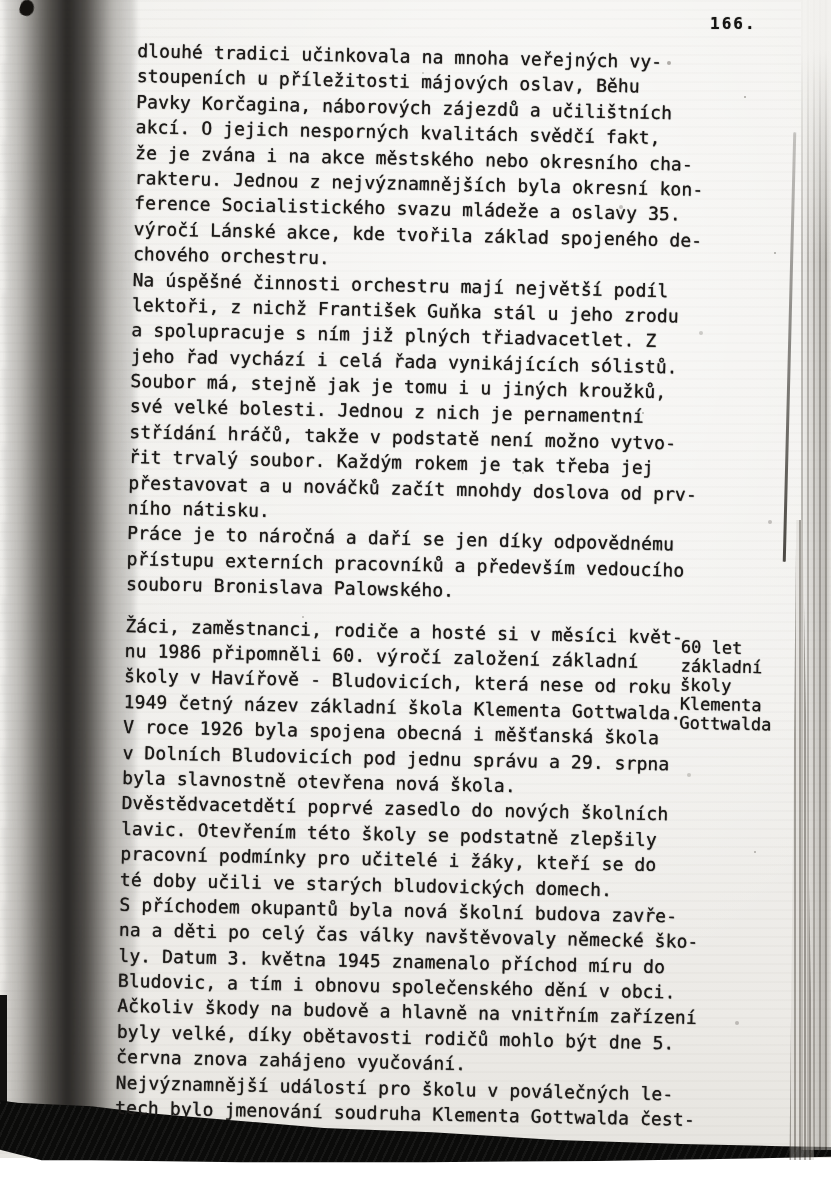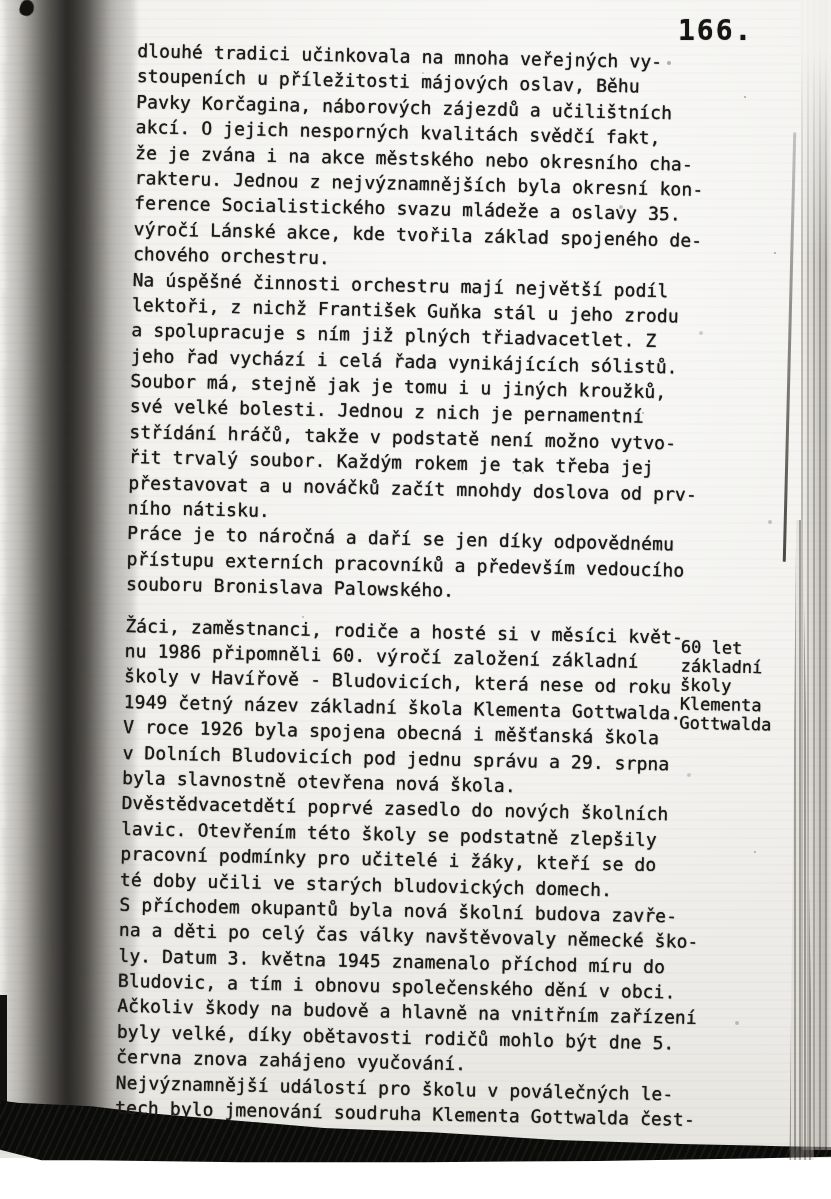--- a/index.html
+++ b/index.html
@@ -99,22 +99,22 @@
       302px 616px 0 0 rgba(90,85,78,0.4),
       688px 774px 0 1px rgba(110,105,98,0.3),
       754px 851px 0 0 rgba(90,85,78,0.45),
       640px 932px 0 1px rgba(100,95,88,0.3),
       422px 72px 0 0 rgba(110,105,98,0.35),
       522px 472px 0 0 rgba(110,105,98,0.35),
       736px 1022px 0 1px rgba(100,95,88,0.35);
   }
   
   .page-number {
-    position:absolute; left:678px; top:14px;
-    font-size:28px; font-weight:bold; letter-spacing:2px;
+    position:absolute; left:710px; top:14px;
+    font-size:16px; font-weight:bold; letter-spacing:2px;
     color:#161513; text-shadow:0 0 1px rgba(22,21,19,0.7);
   }
   
   .text-layer {
     position:absolute; left:126px; top:44px; width:600px;
     transform: rotate(1.2deg); transform-origin:290px 550px;
     color:#1c1a18; font-size:18px;
     text-shadow: 0 0 1px rgba(28,26,24,0.85), 0.5px 0.5px 0 rgba(28,26,24,0.2);
   }
   .block + .block { margin-top:16px; }

